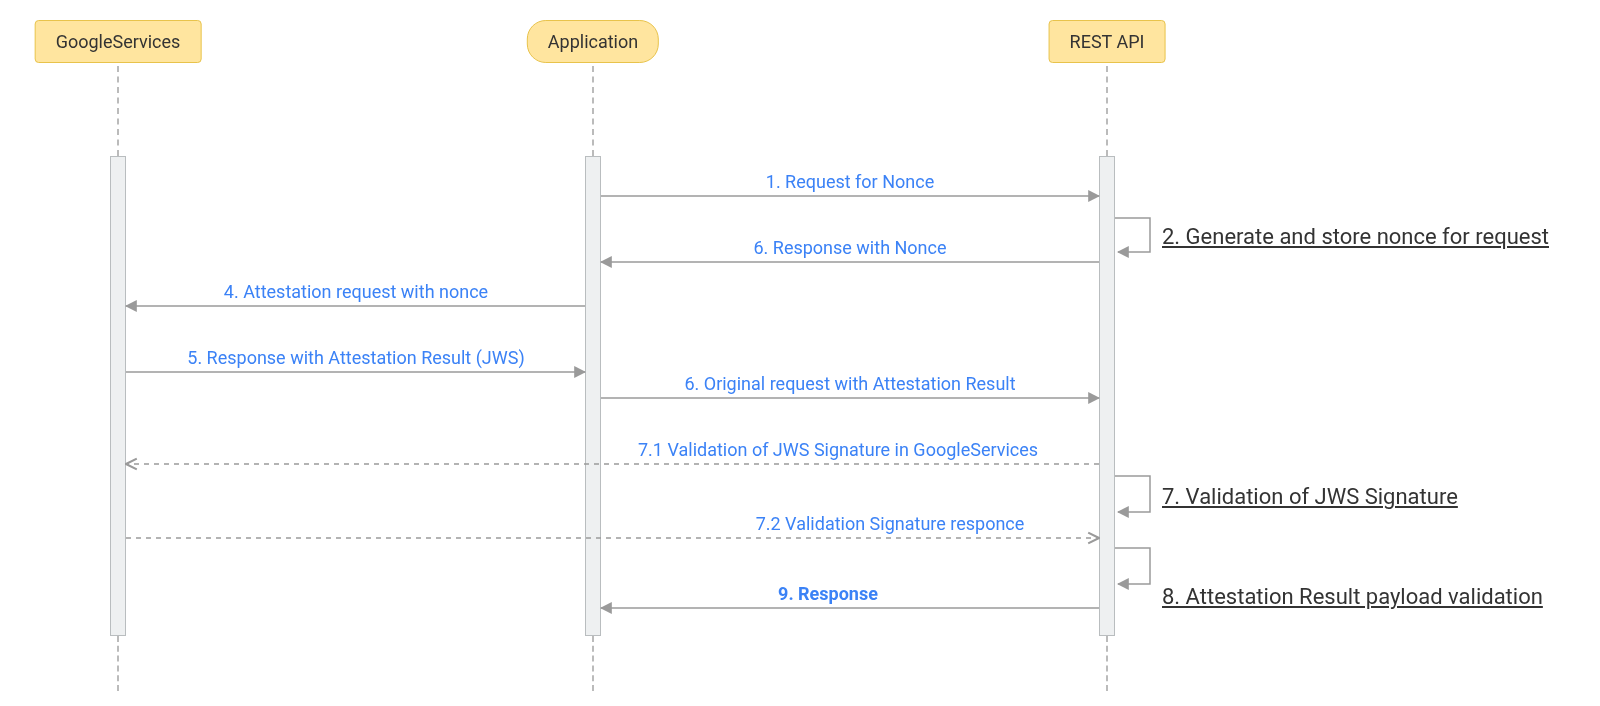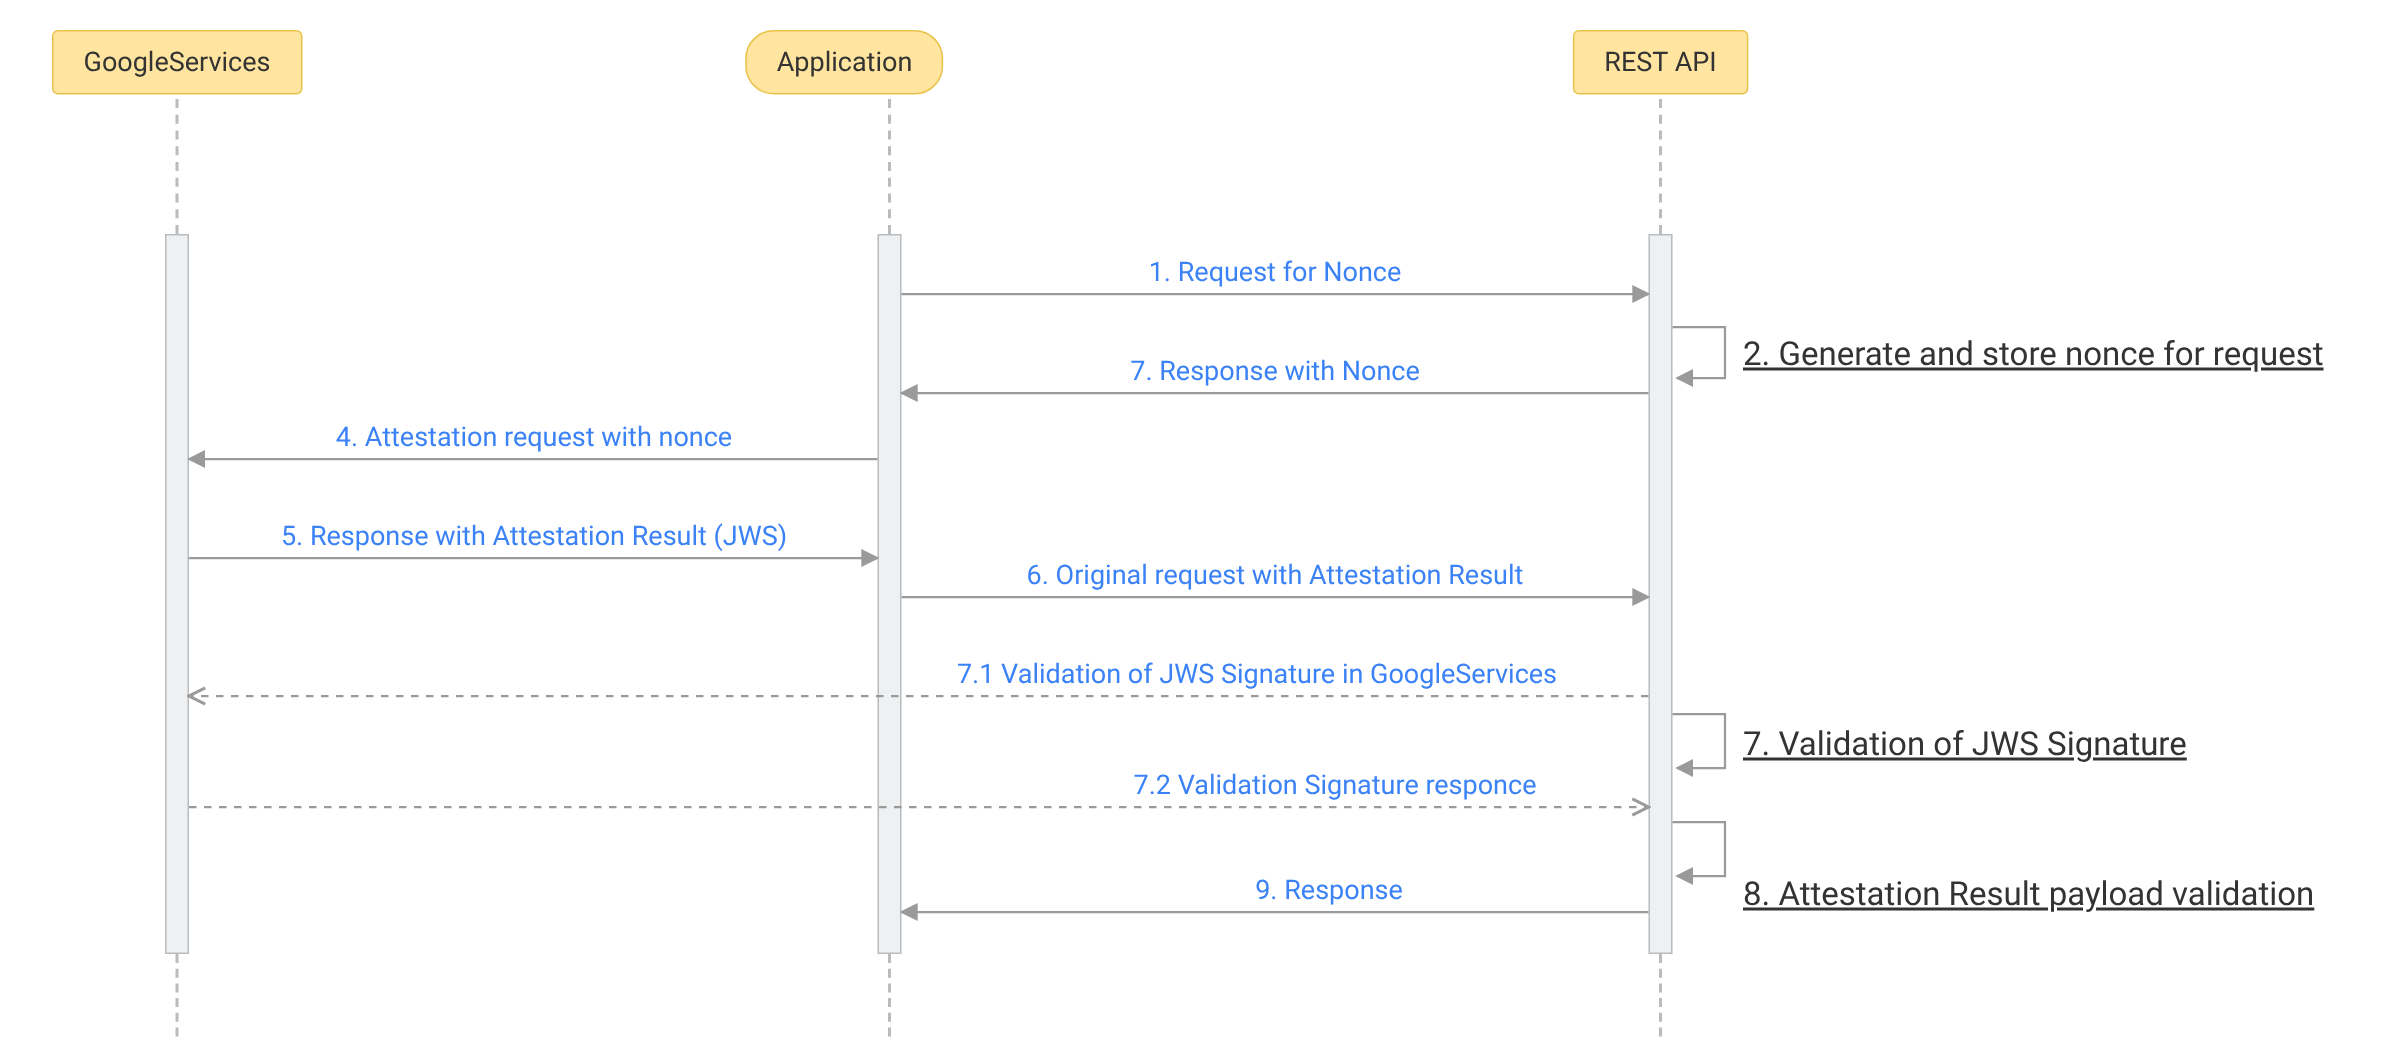--- a/index.html
+++ b/index.html
@@ -59,21 +59,21 @@
     height: 706px;
     pointer-events: none;
   }
 </style>
 </head>
 <body>
 
 <div class="participant-box" style="left:118px;">
   <span>GoogleServices</span>
 </div>
-<div class="participant-box" style="left:563px;border-radius:19px;">
+<div class="participant-box" style="left:593px;border-radius:19px;">
   <span>Application</span>
 </div>
 <div class="participant-box" style="left:1107px;">
   <span>REST API</span>
 </div>
 
 <div class="lifeline-dash" style="left:117px; top:66px; height:90px;"></div>
 <div class="lifeline-dash" style="left:117px; top:636px; height:55px;"></div>
 
 <div class="lifeline-dash" style="left:592px; top:66px; height:90px;"></div>
@@ -113,23 +113,23 @@
   <line x1="1099" y1="608" x2="601" y2="608" stroke="#9a9a9a" stroke-width="1.5" marker-end="url(#arrow-solid)"></line>
 
   <path d="M 1115 218 L 1150 218 L 1150 252 L 1118 252" fill="none" stroke="#9a9a9a" stroke-width="1.5" marker-end="url(#arrow-solid)"></path>
 
   <path d="M 1115 476 L 1150 476 L 1150 512 L 1118 512" fill="none" stroke="#9a9a9a" stroke-width="1.5" marker-end="url(#arrow-solid)"></path>
 
   <path d="M 1115 548 L 1150 548 L 1150 584 L 1118 584" fill="none" stroke="#9a9a9a" stroke-width="1.5" marker-end="url(#arrow-solid)"></path>
 </svg>
 
 <div class="msg-label" style="left:850px; top:192px;">1. Request for Nonce</div>
-<div class="msg-label" style="left:850px; top:258px;">7. Response with Nonce</div>
+<div class="msg-label" style="left:850px; top:258px;">6. Response with Nonce</div>
 <div class="msg-label" style="left:356px; top:302px;">4. Attestation request with nonce</div>
 <div class="msg-label" style="left:356px; top:368px;">5. Response with Attestation Result (JWS)</div>
 <div class="msg-label" style="left:850px; top:394px;">6. Original request with Attestation Result</div>
 <div class="msg-label" style="left:838px; top:460px;">7.1 Validation of JWS Signature in GoogleServices</div>
 <div class="msg-label" style="left:890px; top:534px;">7.2 Validation Signature responce</div>
-<div class="msg-label" style="left:886px; top:604px;">9. Response</div>
+<div class="msg-label" style="left:828px; top:604px;font-weight:bold;">9. Response</div>
 
 <div class="self-label" style="left:1162px; top:224px;">2. Generate and store nonce for request</div>
 <div class="self-label" style="left:1162px; top:484px;">7. Validation of JWS Signature</div>
 <div class="self-label" style="left:1162px; top:556px;margin-top:28px;">8. Attestation Result payload validation</div>
 
 </body></html>

